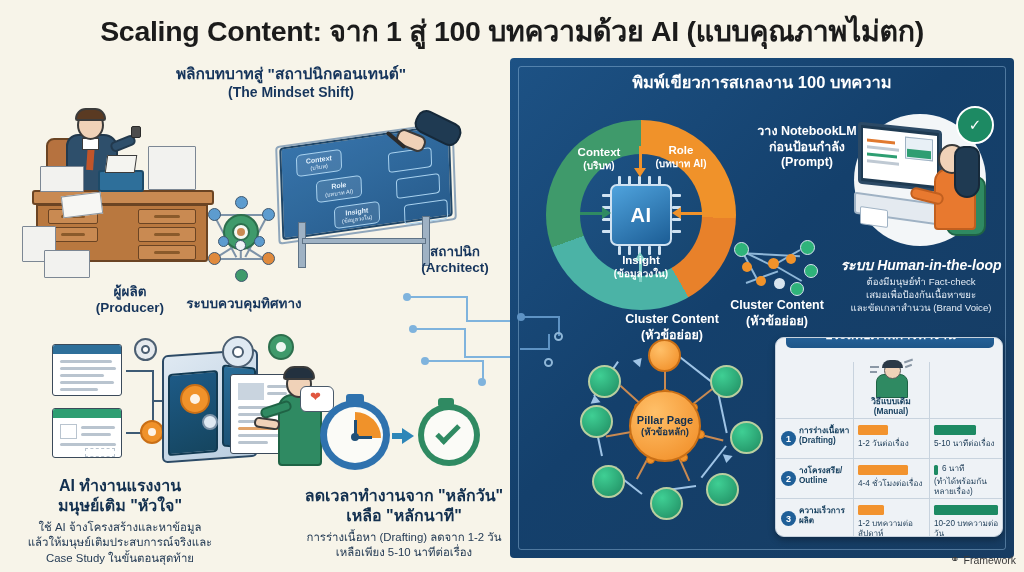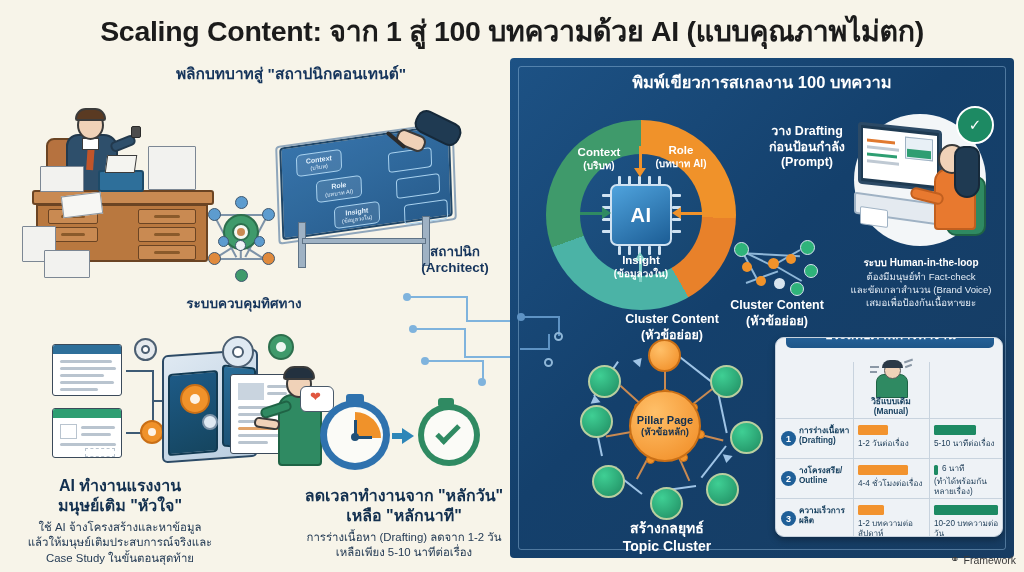--- a/index.html
+++ b/index.html
@@ -109,21 +109,21 @@
   }
   .panel-head {
     position:absolute; left:0; top:14px; width:504px; text-align:center; color:#ffffff;
   }
   .panel-head .th { font-size:16.5px; font-weight:bold; line-height:1.25; }
   .panel-head .en { font-size:14.5px; font-weight:bold; line-height:1.3; }
 
   .p-cap { position:absolute; color:#ffffff; text-align:center; font-weight:bold; }
   .p-cap .l { font-size:12.5px; line-height:1.25; }
   .p-note { position:absolute; color:#ffffff; text-align:center; }
-  .p-note .h { font-size:10px; font-weight:bold; line-height:1.3; }
+  .p-note .h { font-size:14px; font-weight:bold; line-height:1.3;font-style:italic; }
   .p-note .s { font-size:9.6px; line-height:1.33; color:#e6eef7; margin-top:2px; }
 
   
   .donut { position:absolute; border-radius:50%; }
   .donut-hole { position:absolute; border-radius:50%;
       background:linear-gradient(135deg,#1d5285,#17456f); }
   .chip {
     position:absolute; border-radius:7px;
     background:linear-gradient(150deg,#4fa3dd,#1c5d95);
     border:2.5px solid #cfe2f2;
@@ -205,20 +205,21 @@
 </style>
 </head>
 <body>
 
 <div id="page">
 
   <div class="main-title">Scaling Content: จาก 1 สู่ 100 บทความด้วย AI (แบบคุณภาพไม่ตก)</div>
 
   <div class="left-head">
     <div class="th">พลิกบทบาทสู่ "สถาปนิกคอนเทนต์"</div>
+    <div class="en">(The Mindset Shift)</div>
   </div>
 
   <div class="ill" style="left:18px; top:108px; width:215px; height:170px;">
 
     <div style="position:absolute; left:28px; top:30px; width:30px; height:56px; background:#b6723f; border:2px solid #6b4423; border-radius:8px 4px 4px 8px;"></div>
 
     <div class="person-body" style="left:48px; top:26px; width:52px; height:62px; border-radius:12px 14px 4px 4px;"></div>
     <div class="tie" style="left:69px; top:36px; width:7px; height:26px; transform:rotate(4deg);"></div>
     <div style="position:absolute; left:64px; top:30px; width:17px; height:12px; background:#fff; border:1.5px solid #3b3b3b; transform:rotate(0deg);"></div>
 
@@ -298,20 +299,24 @@
 
     <div style="position:absolute; left:26px; top:112px; width:8px; height:46px; background:#9fb2c4; border:1.6px solid #5f7386;"></div>
     <div style="position:absolute; left:150px; top:106px; width:8px; height:50px; background:#9fb2c4; border:1.6px solid #5f7386;"></div>
     <div style="position:absolute; left:30px; top:128px; width:124px; height:6px; background:#9fb2c4; border:1.5px solid #5f7386;"></div>
 
     <div style="position:absolute; left:142px; top:6px; width:48px; height:24px; background:#1f3a52; border:2px solid #16293a; border-radius:10px; transform:rotate(26deg);"></div>
     <div style="position:absolute; left:124px; top:22px; width:30px; height:17px; background:#f0d2b8; border:2px solid #3b3b3b; border-radius:7px; transform:rotate(22deg);"></div>
     <div style="position:absolute; left:112px; top:28px; width:24px; height:4px; background:#2b2b2b; transform:rotate(40deg); border-radius:2px;"></div>
   </div>
 
+  <div class="cap" style="left:70px; top:284px; width:120px;">
+    <div class="l1">ผู้ผลิต</div>
+    <div class="l2">(Producer)</div>
+  </div>
   <div class="cap" style="left:174px; top:296px; width:140px;">
     <div class="l1">ระบบควบคุมทิศทาง</div>
   </div>
   <div class="cap" style="left:400px; top:244px; width:110px;">
     <div class="l1">สถาปนิก</div>
     <div class="l2">(Architect)</div>
   </div>
 
   <div class="ill" style="left:10px; top:332px; width:300px; height:130px;">
 
@@ -485,21 +490,21 @@
     <div class="ring-label" style="left:128px; top:86px; width:86px;">
       <div class="a">Role</div>
       <div class="b">(บทบาท AI)</div>
     </div>
     <div class="ring-label" style="left:84px; top:196px; width:94px;">
       <div class="a">Insight</div>
       <div class="b">(ข้อมูลวงใน)</div>
     </div>
 
     <div class="p-cap" style="left:232px; top:66px; width:130px;">
-      <div class="l">วาง Drafting</div>
+      <div class="l">วาง NotebookLM</div>
       <div class="l">ก่อนป้อนกำลัง</div>
       <div class="l">(Prompt)</div>
     </div>
 
     <div style="position:absolute; left:340px; top:52px; width:156px; height:140px;">
       <div style="position:absolute; left:4px; top:4px; width:132px; height:132px; border-radius:50%; background:#f3f6f8;"></div>
 
       <div style="position:absolute; left:8px; top:16px; width:84px; height:62px; background:#1e3a52; border:3px solid #2c4a66; border-radius:4px; transform:skewY(6deg);"></div>
       <div style="position:absolute; left:13px; top:22px; width:74px; height:50px; background:#fff; transform:skewY(6deg);"></div>
       <div style="position:absolute; left:17px; top:30px; width:28px; height:3px; background:#e0792f; transform:skewY(6deg);"></div>
@@ -518,22 +523,22 @@
       <div class="person-head" style="left:88px; top:34px; width:28px; height:30px; background:#f0d2b8;"></div>
       <div style="position:absolute; left:104px; top:36px; width:26px; height:52px; background:#1f3a52; border:2px solid #16293a; border-radius:12px 12px 16px 16px;"></div>
       <div style="position:absolute; left:60px; top:80px; width:34px; height:12px; background:#e8792f; border:2px solid #c15f1f; border-radius:6px; transform:rotate(14deg);"></div>
 
       <div class="check-badge" style="left:106px; top:-4px; width:38px; height:38px;">✓</div>
     </div>
 
     <div class="p-note" style="left:318px; top:198px; width:186px;">
       <div class="h">ระบบ Human-in-the-loop</div>
       <div class="s">ต้องมีมนุษย์ทำ Fact-check</div>
+      <div class="s" style="margin-top:0">เสมอเพื่อป้องกันเนื้อหาขยะ</div>
       <div class="s" style="margin-top:0">และขัดเกลาสำนวน (Brand Voice)</div>
-      <div class="s" style="margin-top:0">เสมอเพื่อป้องกันเนื้อหาขยะ</div>
     </div>
 
     <div style="position:absolute; left:218px; top:180px; width:92px; height:58px;">
       <div class="tc-arc" style="left:14px; top:12px; width:34px; transform:rotate(26deg); background:#8fb7d8;"></div>
       <div class="tc-arc" style="left:46px; top:26px; width:30px; transform:rotate(-30deg); background:#8fb7d8;"></div>
       <div class="tc-arc" style="left:14px; top:12px; width:36px; transform:rotate(62deg); background:#8fb7d8;"></div>
       <div class="tc-arc" style="left:18px; top:44px; width:34px; transform:rotate(-20deg); background:#8fb7d8;"></div>
       <div class="tc-arc" style="left:46px; top:26px; width:32px; transform:rotate(30deg); background:#8fb7d8;"></div>
       <div class="tc-arc" style="left:10px; top:14px; width:62px; transform:rotate(3deg); background:#8fb7d8;"></div>
       <div class="tc-node" style="left:6px; top:4px; width:15px; height:15px; background:#2fb37a; border:1.6px solid #d7e4ee;"></div>
@@ -596,24 +601,20 @@
       <div class="tc-pillar" style="left:57px; top:57px; width:72px; height:72px;">
         <div class="a">Pillar Page</div>
         <div class="b">(หัวข้อหลัก)</div>
       </div>
     </div>
 
     <div class="p-cap" style="left:100px; top:254px; width:124px;">
       <div class="l">Cluster Content</div>
       <div class="l">(หัวข้อย่อย)</div>
     </div>
-    <div class="p-cap" style="left:82px; top:462px; width:150px;">
-      <div class="l" style="font-size:14px;">สร้างกลยุทธ์</div>
-      <div class="l" style="font-size:14px;">Topic Cluster</div>
-    </div>
 
     <div class="eff">
       <div class="eff-title">ประสิทธิภาพการทำงาน</div>
 
       <div class="eff-grid">
 
         <div class="eff-hdr" style="left:78px; top:0; width:74px;">
           <div style="position:absolute; left:14px; top:2px; width:46px; height:40px;">
             <div style="position:absolute; left:8px; top:16px; width:32px; height:24px; background:#2f8a62; border:1.5px solid #1f6345; border-radius:8px 8px 0 0;"></div>
             <div style="position:absolute; left:16px; top:4px; width:17px; height:17px; background:#f0d2b8; border:1.4px solid #5a5a5a; border-radius:50%;"></div>

